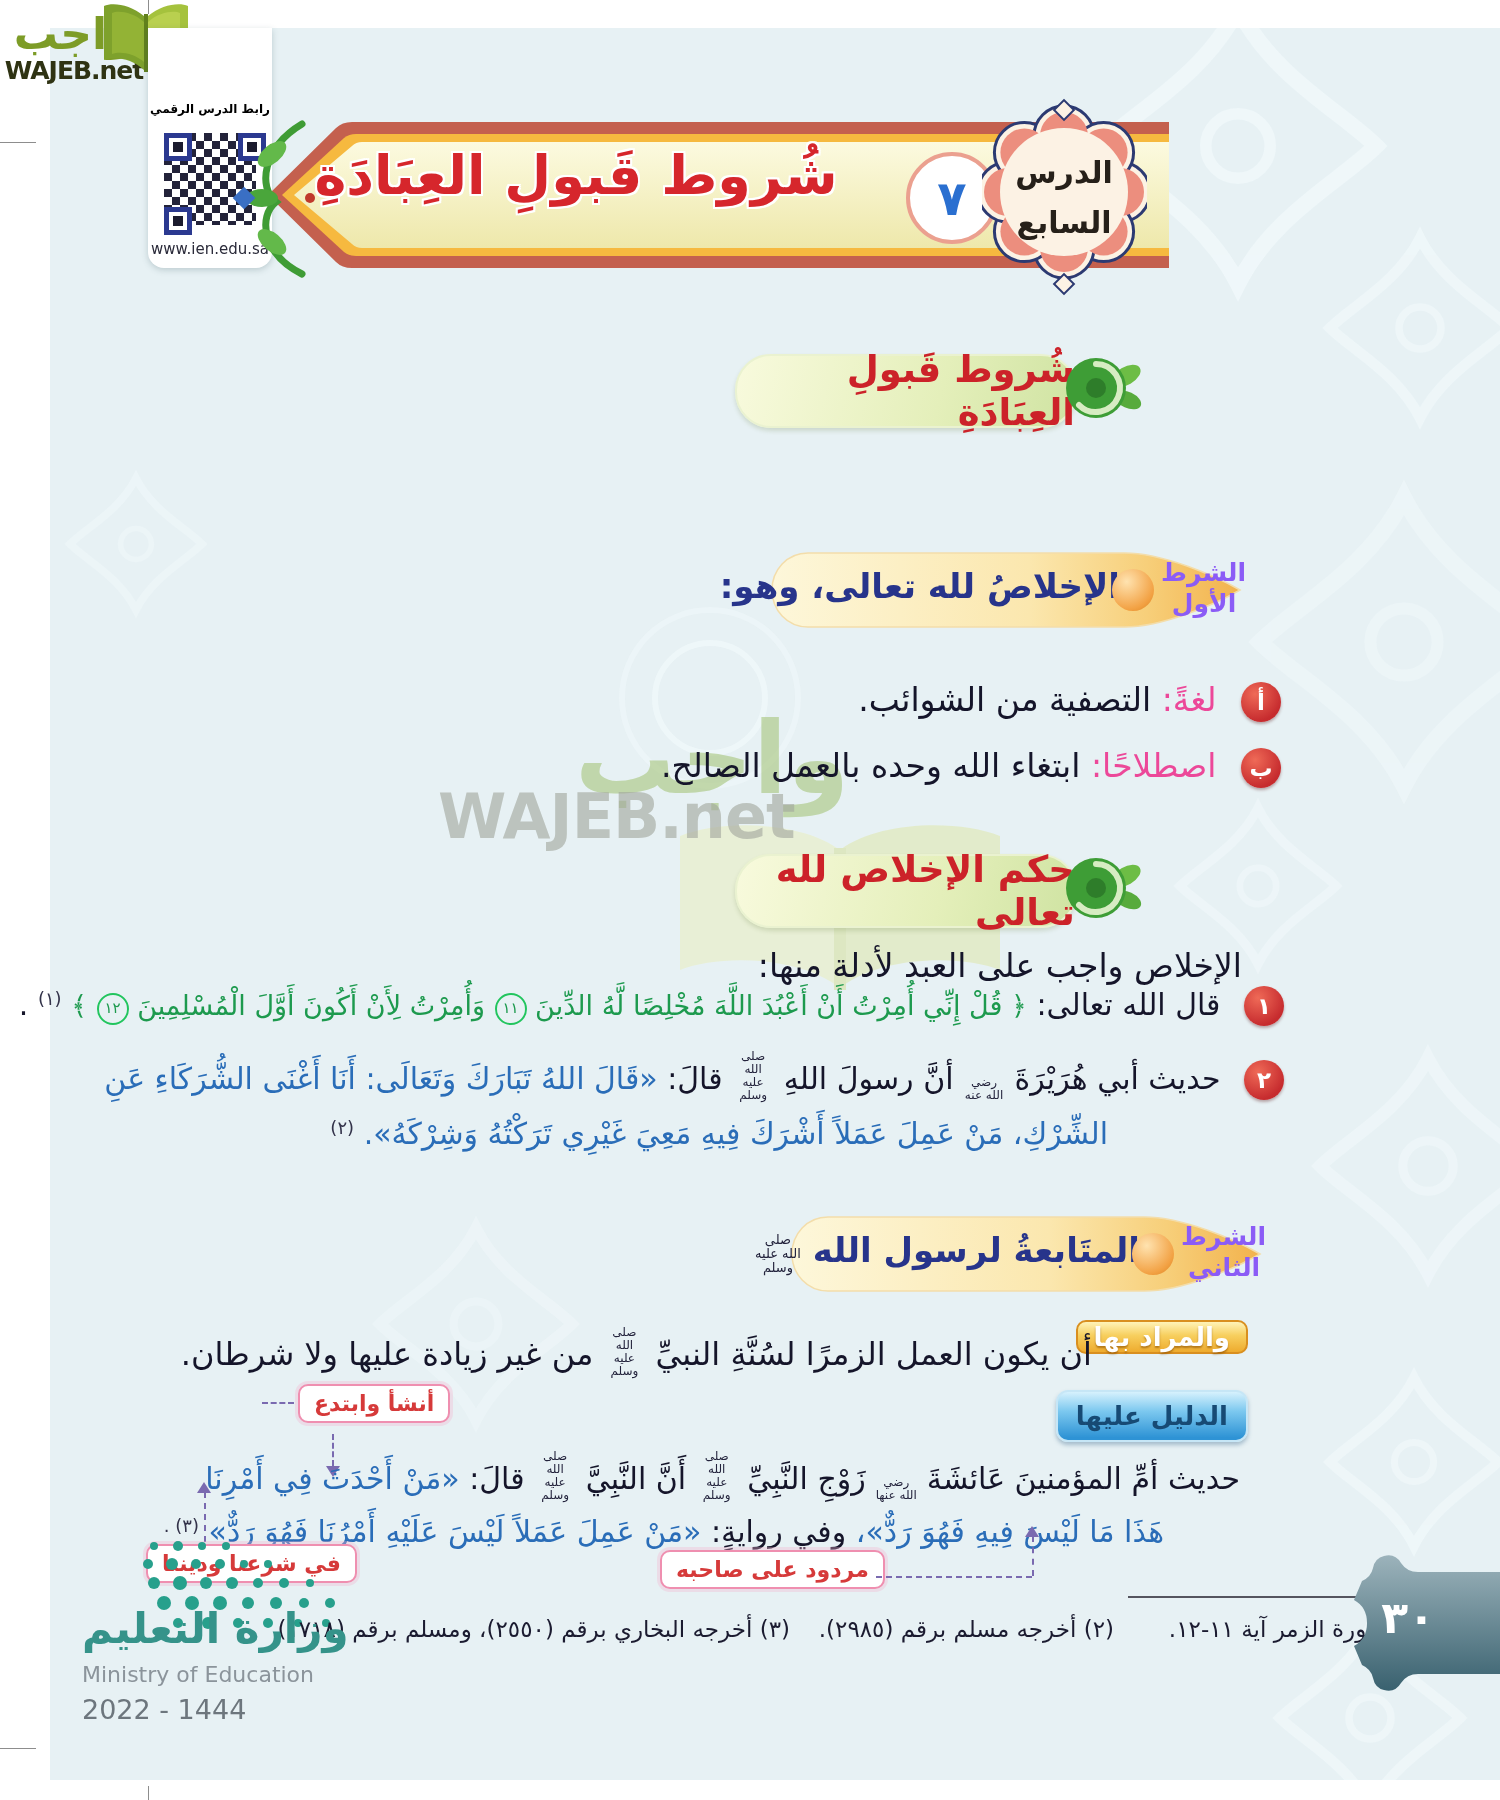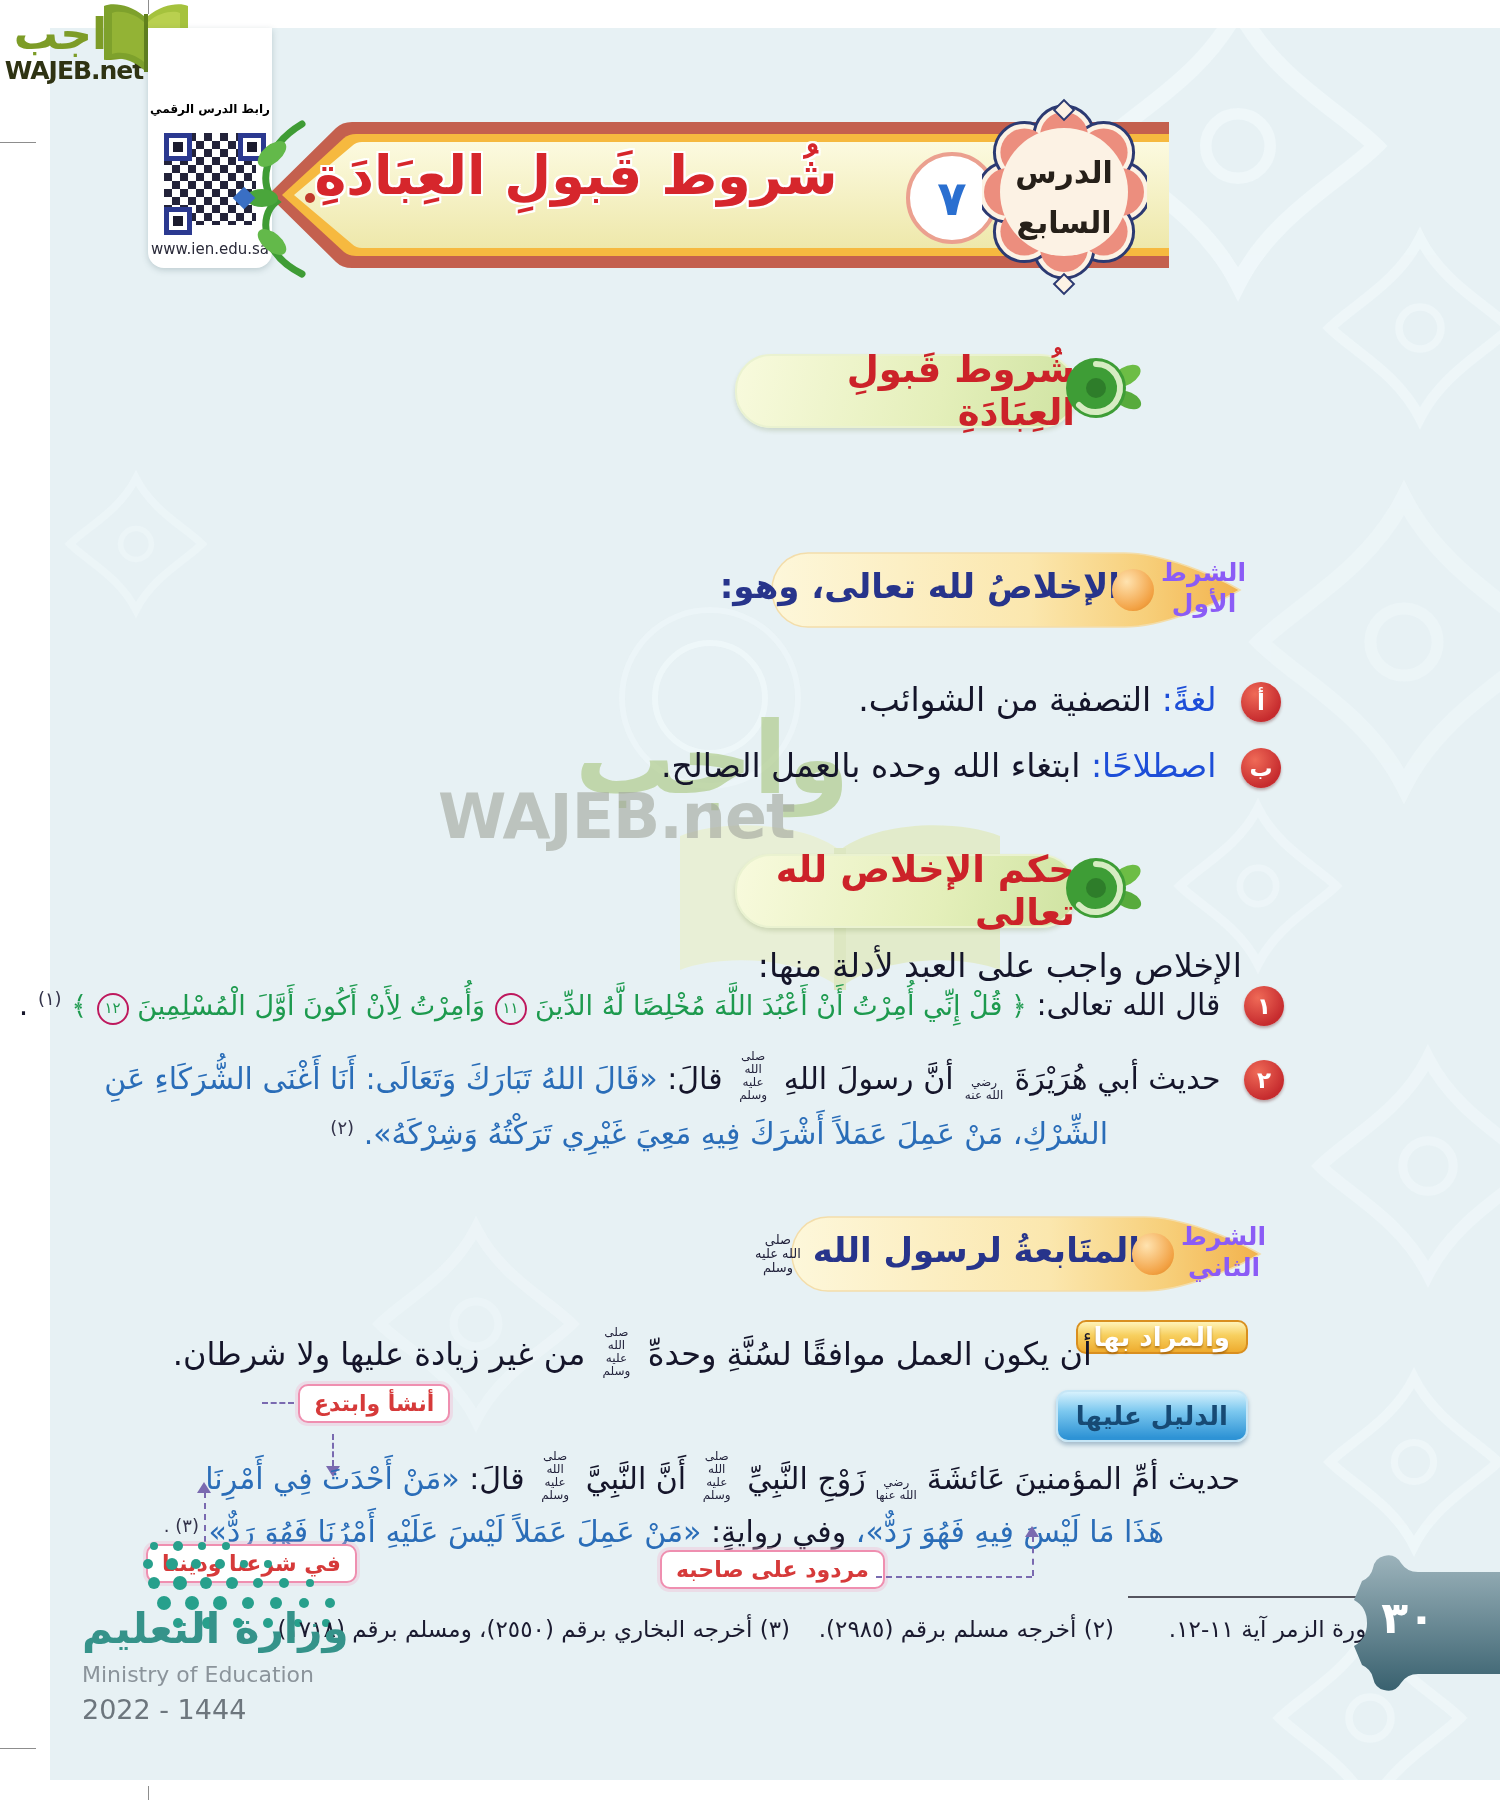--- a/index.html
+++ b/index.html
@@ -5,21 +5,21 @@
   html,body{margin:0;padding:0;background:#fff}
   .page{position:relative;width:1500px;height:1800px;background:#ffffff;overflow:hidden;
         font-family:"DejaVu Sans",sans-serif}
   .abs{position:absolute}
   .content-bg{position:absolute;left:50px;top:28px;width:1450px;height:1752px;background:#e7f1f4}
   .crop{position:absolute;background:#8d8d8d}
 
   .rtl{direction:rtl}
   .nw{white-space:nowrap}
   .body-text{font-size:33px;color:#15152a}
-  .red{color:#1d4ed8}
+  .red{color:#ec4899}
   .blue{color:#2a6db8}
   .quran{color:#1d9a4e;font-size:27px}
   .fref{font-size:18px;vertical-align:10px;color:#33334a}
   .hon{display:inline-block;width:42px;font-size:12px;line-height:1.08;text-align:center;
        vertical-align:-10px;color:#23233c;white-space:normal;font-weight:normal}
 
   .marker{display:inline-flex;width:40px;height:40px;border-radius:50%;
           background:radial-gradient(circle at 35% 30%,#ef6a57,#c62b2e 72%);
           color:#fff;align-items:center;justify-content:center;font-size:23px;font-weight:bold;
           margin-left:14px;box-shadow:0 2px 3px rgba(90,20,20,.35);vertical-align:middle;flex:none}
@@ -92,21 +92,21 @@
          color:#a9c77f;opacity:.62;direction:rtl}
   .wm-latin{position:absolute;left:438px;top:780px;font-size:62px;font-weight:bold;
             color:#a3a89e;opacity:.62;letter-spacing:-1px}
 
   .min-ar{position:absolute;left:82px;top:1604px;font-size:42px;font-weight:bold;color:#35938a;direction:rtl}
   .min-en{position:absolute;left:82px;top:1662px;font-size:22px;color:#8b949b}
   .min-year{position:absolute;left:82px;top:1694px;font-size:27px;color:#6d767d}
 
   .pg-num{position:absolute;left:1366px;top:1592px;width:84px;text-align:center;
           font-size:44px;font-weight:bold;color:#fff}
-  .ayah{display:inline-block;min-width:28px;height:28px;line-height:26px;border:2px solid #be185d;
+  .ayah{display:inline-block;min-width:28px;height:28px;line-height:26px;border:2px solid #22c55e;
         border-radius:50%;font-size:15px;text-align:center;color:#1d9a4e;vertical-align:2px}
 </style>
 </head>
 <body>
 
 <div class="page">
 
   <div class="content-bg"></div>
 
   <svg class="abs" style="left:50px;top:28px" width="1450" height="1752" viewBox="0 0 1450 1752">
@@ -331,21 +331,21 @@
     <div class="cond-badge">
       <div>الشرط</div>
       <div>الثاني</div>
     </div>
   </div>
 
   <div class="badge-gold" style="right:252px;top:1320px">
     <span>والمراد بها</span>
   </div>
   <div class="abs rtl nw" style="right:408px;top:1326px;font-size:32px;color:#15152a">
-    <span>أن يكون العمل موافقًا لسُنَّةِ وحدهِّ </span>
+    <span>أن يكون العمل الزمرًا لسُنَّةِ النبيِّ </span>
     <span class="hon">صلى الله عليه وسلم</span>
     <span> من غير زيادة عليها ولا شرطان.</span>
   </div>
 
   <div class="badge-blue" style="right:252px;top:1390px">
     <span>الدليل عليها</span>
   </div>
 
   <div class="note" style="left:298px;top:1384px">
     <span>أنشأ وابتدع</span>

